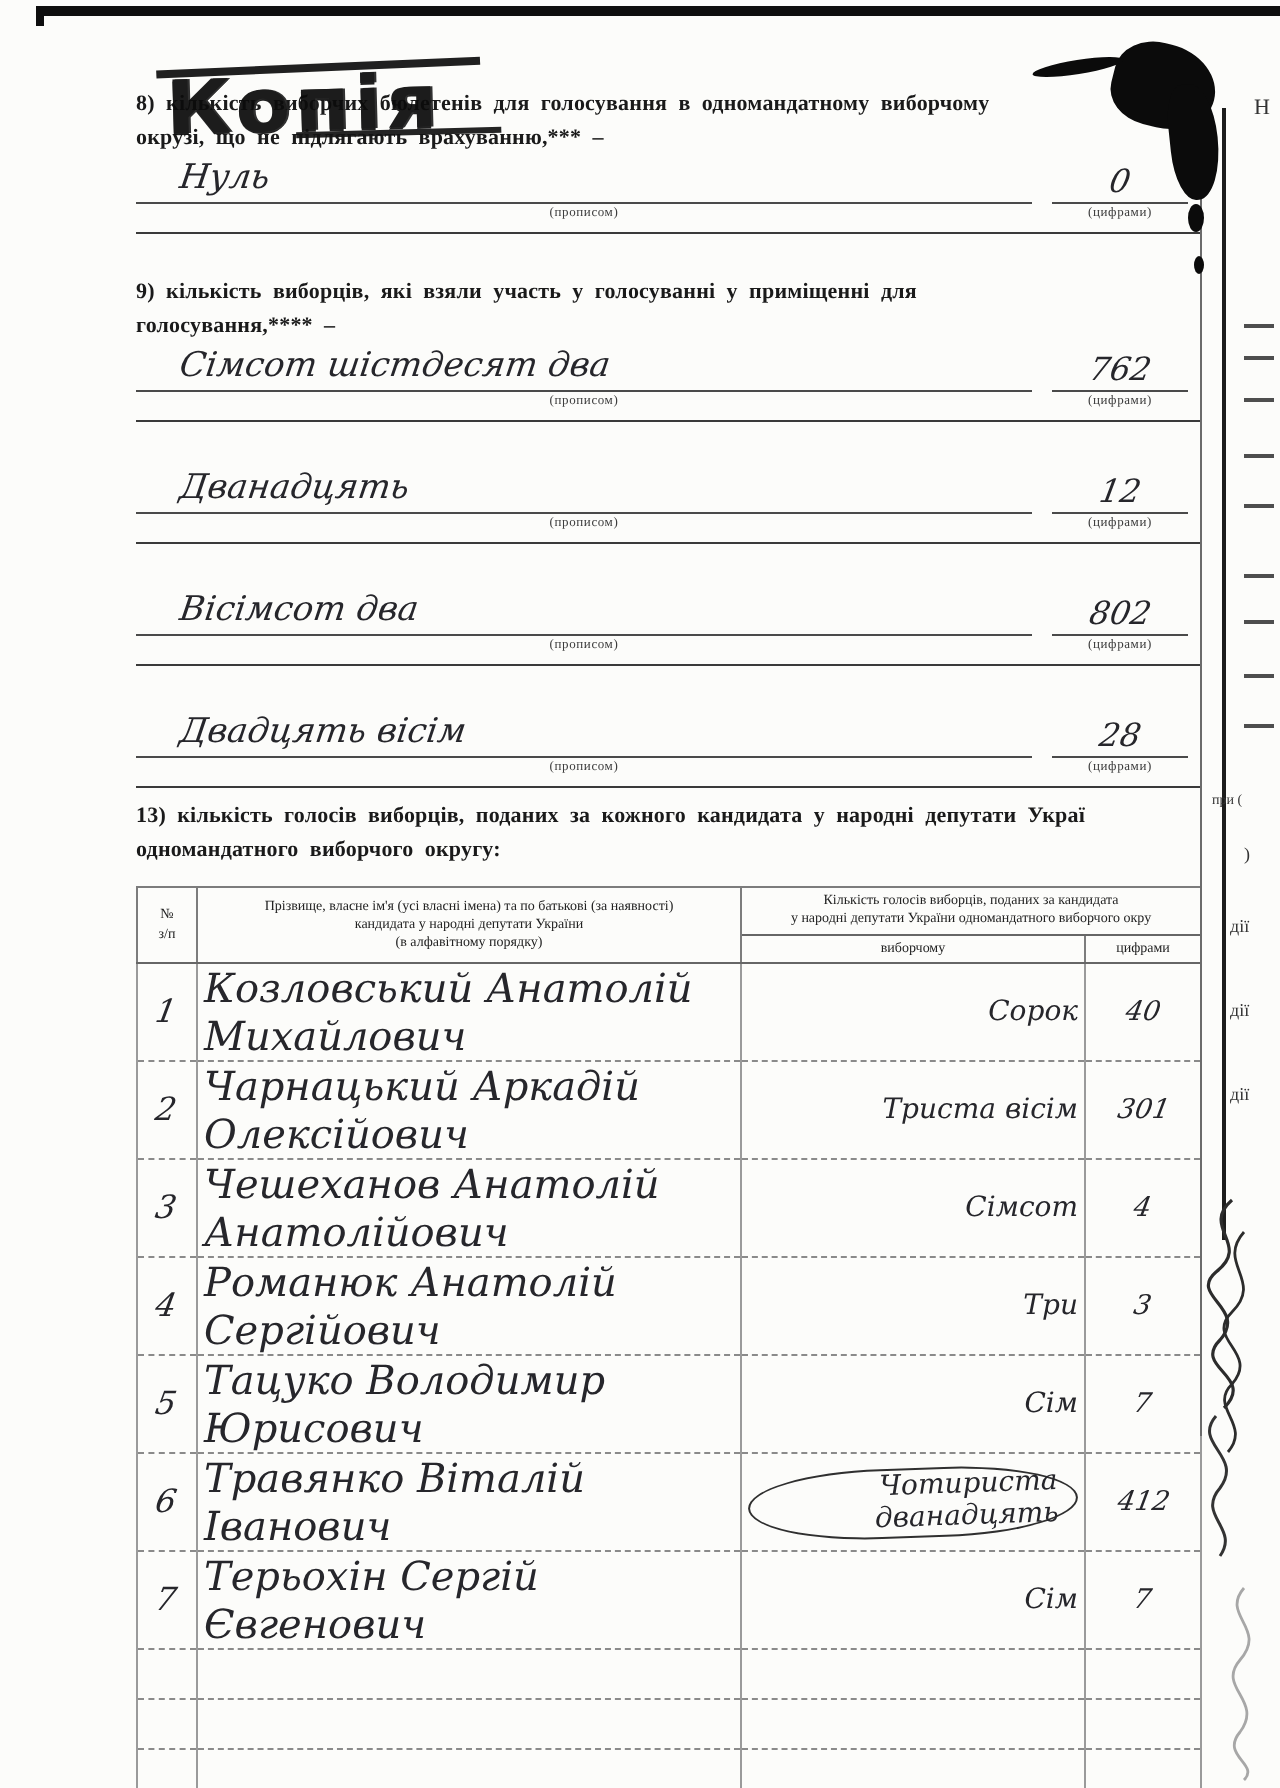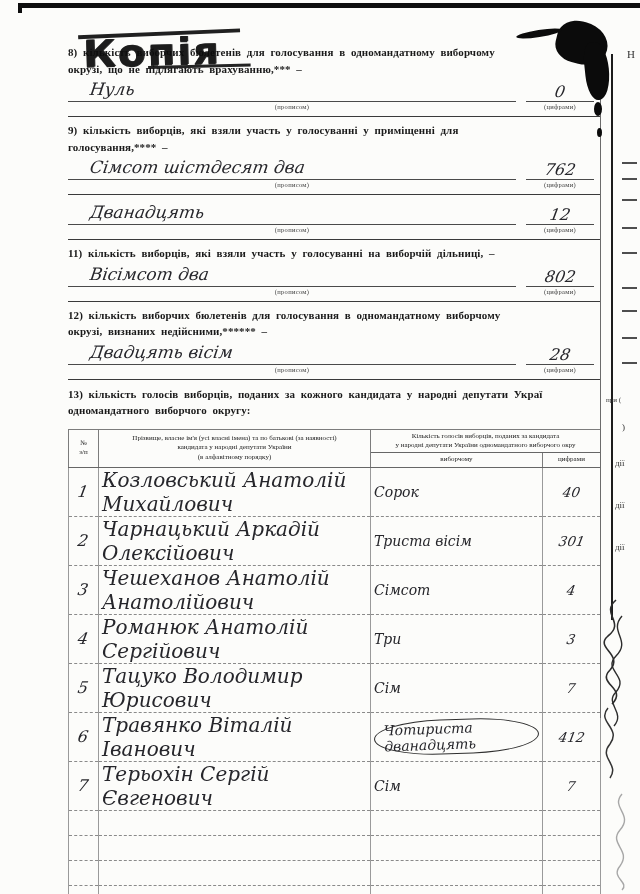--- a/index.html
+++ b/index.html
@@ -13,21 +13,21 @@
 
   
   .stamp{position:absolute;left:20px;top:-10px;z-index:3;
          font-family:"DejaVu Sans",sans-serif;font-weight:bold;font-size:37px;line-height:1;
          letter-spacing:2px;color:#0c0c0c;transform:rotate(-1.5deg) scaleX(1.08);
          text-shadow:1px 0 0 #222,0 1px 0 #111;opacity:.93;}
   .stamp:after{content:"";position:absolute;left:-4px;top:-2px;width:150px;height:4px;background:#101010;transform:rotate(-1deg);}
   .stamp:before{content:"";position:absolute;left:60px;bottom:2px;width:95px;height:3px;background:#141414;}
 
   
-  .section{display:grid;grid-template-columns:1fr 84px;border-top:1.5px solid #3a3a3a;padding-top:5px;}
+  .section{display:grid;grid-template-columns:1fr 84px;border-top:1.5px solid #3a3a3a;padding-top:21px;}
   .section.first{border-top:none;padding-top:0;}
   .ptext{margin:0;font-weight:bold;font-size:11px;line-height:1.5;letter-spacing:.1px;
          word-spacing:2.8px;white-space:pre-line;color:#1a1a1a;}
   .ansline{margin:2px 0 6px 0;}
   .prose-line{border-bottom:1.2px solid #4a4a4a;padding:0 0 0 22px;min-height:22px;}
   .hw{font-family:"DejaVu Serif",serif;font-style:italic;color:#26262b;}
   .hw.prose{font-size:17px;display:inline-block;transform:skewX(-8deg);}
   .cap{display:block;text-align:center;font-size:6.5px;color:#3c3c3c;letter-spacing:.3px;padding-top:1px;}
   .digcell{align-self:end;text-align:center;padding:0 6px 6px 10px;}
   .digline{border-bottom:1.1px solid #4a4a4a;}
@@ -40,21 +40,21 @@
   table.votes col.c1{width:30px}table.votes col.c2{width:272px}
   table.votes col.c3{width:172px}table.votes col.c4{width:58px}
   table.votes th{font-weight:normal;font-size:7px;line-height:1.35;color:#222;
       border:1px solid #7c7c7c;white-space:pre-line;padding:2px 3px;vertical-align:middle;}
   table.votes{border:1.5px solid #3f3f3f;}
   table.votes td{border-left:1px solid #9a9a9a;border-right:1px solid #9a9a9a;
       border-bottom:1px dashed #8a8a8a;height:24px;padding:0 3px;overflow:hidden;}
   table.votes thead th{border-bottom:1px solid #666;}
   td.numcol{text-align:center;}
   td.namecol .hw{font-size:20px;}
-  td.prosecol{text-align:left;}
+  td.prosecol{text-align:right;}
   td.prosecol .hw{font-size:14px;}
   td.digcol{text-align:center;}
   td.digcol .hw{font-size:13.5px;}
   .circ{display:inline-block;border:1.6px solid #2f2f2f;border-radius:50% / 62%;
         padding:0 9px 1px;transform:rotate(-2deg);}
 
   
   .fnrule{width:158px;border-top:1px solid #4a4a4a;margin:12px 0 5px 0;}
   .fn{font-size:6.8px;line-height:1.6;color:#3a3a3a;}
   .fn .mk{display:inline-block;width:30px;letter-spacing:.5px;vertical-align:top;font-size:6px;}
@@ -121,36 +121,33 @@
         </div>
       </div>
       <div class="digcell">
         <div class="digline"><span class="hw dig">12</span></div>
         <span class="cap">(цифрами)</span>
       </div>
     </div>
 
     <div class="section">
       <div class="left">
-        <p class="ptext">11) кількість виборців, які взяли участь у голосуванні на виборчій дільниці, –</p>
         <div class="ansline">
           <div class="prose-line"><span class="hw prose">Вісімсот два</span></div>
           <span class="cap">(прописом)</span>
         </div>
       </div>
       <div class="digcell">
         <div class="digline"><span class="hw dig">802</span></div>
         <span class="cap">(цифрами)</span>
       </div>
     </div>
 
     <div class="section">
       <div class="left">
-        <p class="ptext">12) кількість виборчих бюлетенів для голосування в одномандатному виборчому
-окрузі, визнаних недійсними,****** –</p>
         <div class="ansline">
           <div class="prose-line"><span class="hw prose">Двадцять вісім</span></div>
           <span class="cap">(прописом)</span>
         </div>
       </div>
       <div class="digcell">
         <div class="digline"><span class="hw dig">28</span></div>
         <span class="cap">(цифрами)</span>
       </div>
     </div>

